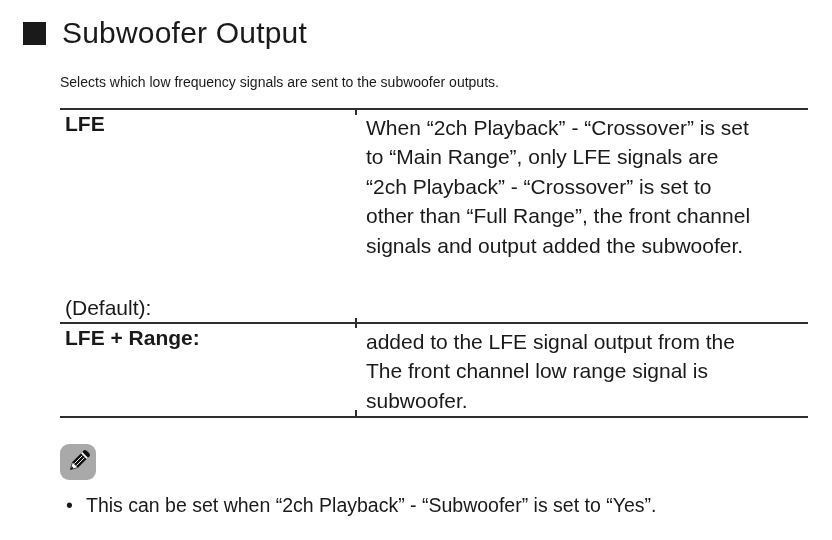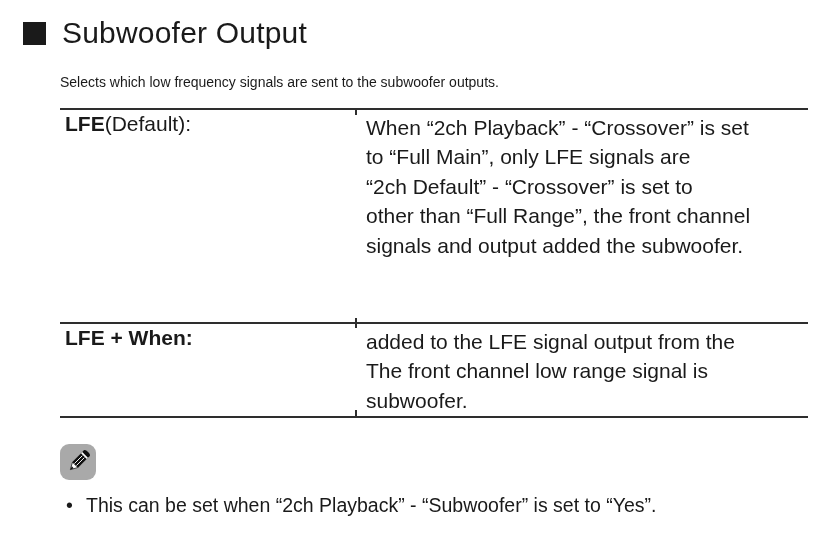--- a/index.html
+++ b/index.html
@@ -51,22 +51,22 @@
     border-bottom: 2px solid #2e2e2e;
   }
   .trow {
     display: grid;
     grid-template-columns: 296px 1fr;
   }
   .trow.row1 { height: 212px; border-bottom: 2px solid #2e2e2e; }
   .trow.row2 { height: 92px; }
   .cell-left {
     display: flex;
-    flex-direction: row;
-    justify-content: flex-start;
+    flex-direction: column;
+    justify-content: space-between;
     padding-left: 5px;
     font-size: 21px;
     line-height: 28px;
   }
   .opt-name { font-weight: bold; }
   .opt-qualifier { font-weight: normal; }
   .cell-right {
     padding: 3px 0 15px 10px;
     font-size: 21px;
   }
@@ -116,29 +116,29 @@
   <p class="intro">Selects which low frequency signals are sent to the subwoofer outputs.</p>
 
   <div class="opt-table">
     <div class="trow row1">
       <div class="cell-left">
         <div class="opt-name">LFE</div>
         <div class="opt-qualifier">(Default):</div>
       </div>
       <div class="cell-right">
         <div class="dline">When “2ch Playback” - “Crossover” is set</div>
-        <div class="dline">to “Full Main”, only LFE signals are</div>
-        <div class="dline">“2ch Default” - “Crossover” is set to</div>
+        <div class="dline">to “Main Range”, only LFE signals are</div>
+        <div class="dline">“2ch Playback” - “Crossover” is set to</div>
         <div class="dline">other than “Full Range”, the front channel</div>
         <div class="dline">signals and output added the subwoofer.</div>
       </div>
     </div>
     <div class="trow row2">
       <div class="cell-left">
-        <div class="opt-name">LFE + When:</div>
+        <div class="opt-name">LFE + Range:</div>
       </div>
       <div class="cell-right">
         <div class="dline">added to the LFE signal output from the</div>
         <div class="dline">The front channel low range signal is</div>
         <div class="dline">subwoofer.</div>
       </div>
     </div>
     <i class="tick t1"></i>
     <i class="tick t2"></i>
     <i class="tick t3"></i>

